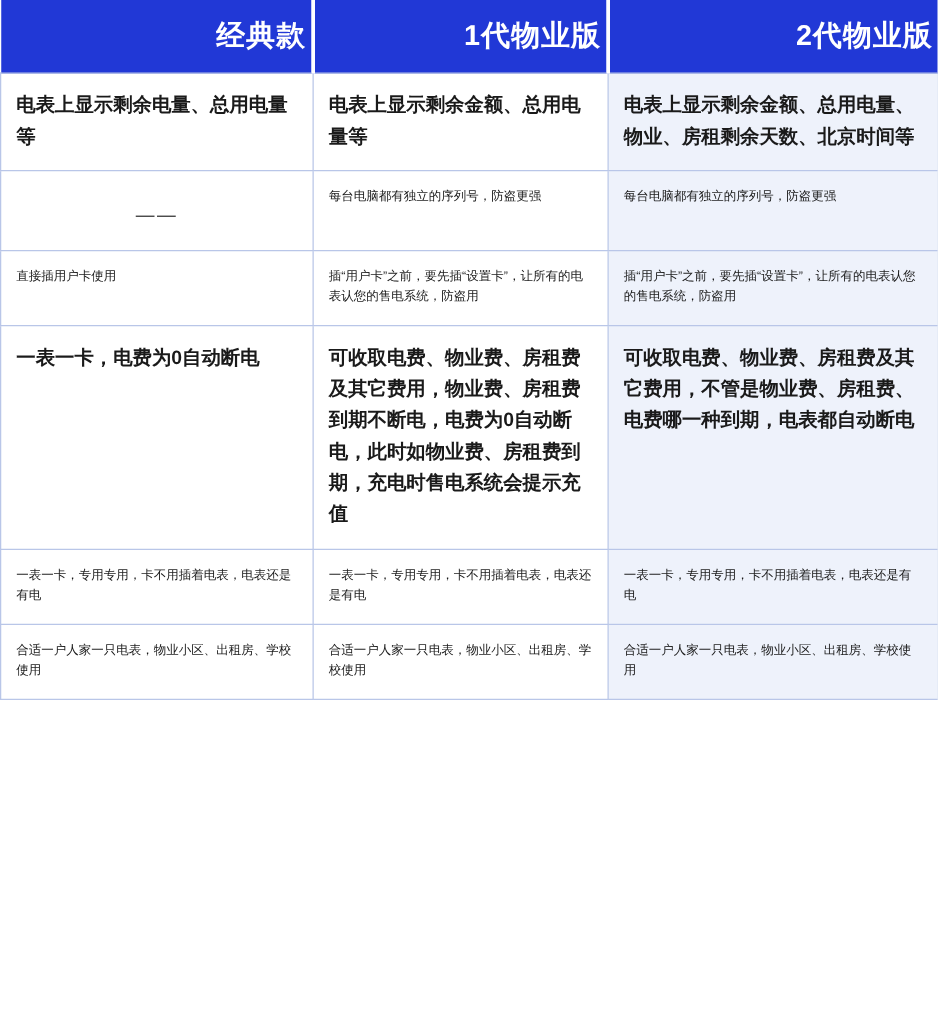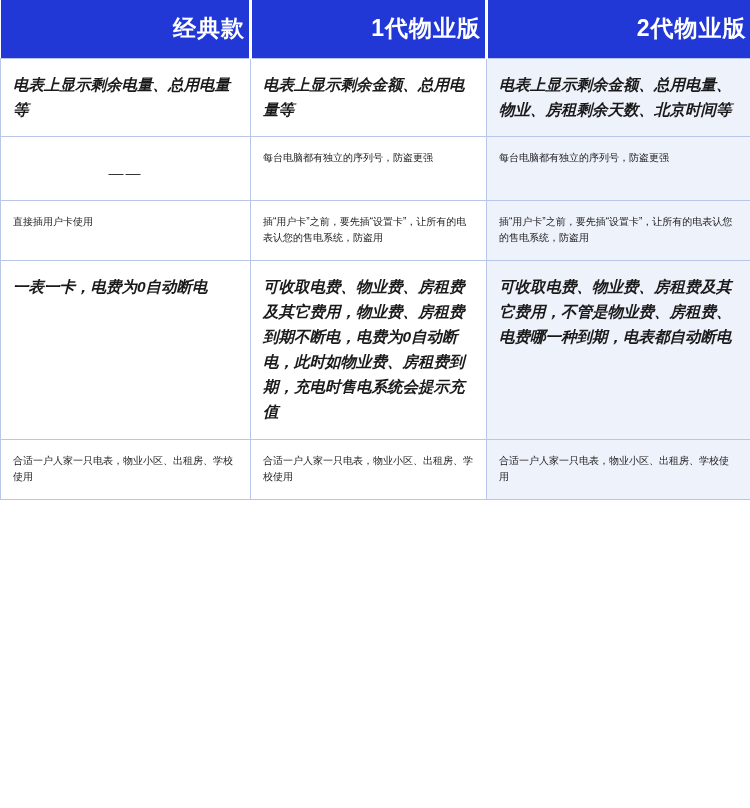--- a/index.html
+++ b/index.html
@@ -55,21 +55,20 @@
     background: #ffffff;
   }
   tbody td.col3 {
     background: #eef2fb;
   }
   tbody tr:first-child td { border-top: 1px solid #b9c6e8; }
 
   td.bold {
     font-weight: bold;
     font-size: 15.5px;
-    font-style: italic;
   }
   td.small {
     font-size: 12.5px;
     line-height: 1.6;
     padding-top: 12px;
   }
   td.dash {
     text-align: center;
     color: #333;
     font-size: 15px;
@@ -142,20 +141,31 @@
         </td>
       <td class="col2 bold">
           <span class="cell-text">可收取电费、物业费、房租费及其它费用，物业费、房租费到期不断电，电费为0自动断电，此时如物业费、房租费到期，充电时售电系统会提示充值</span>
         </td>
       <td class="col3 bold">
           <span class="cell-text">可收取电费、物业费、房租费及其它费用，不管是物业费、房租费、电费哪一种到期，电表都自动断电</span>
         </td>
     </tr>
 
 
+    <tr>
+      <td class="col1">
+          <span class="cell-text">一表一卡，专用专用，卡不用插着电表，电表还是有电</span>
+        </td>
+      <td class="col2">
+          <span class="cell-text">一表一卡，专用专用，卡不用插着电表，电表还是有电</span>
+        </td>
+      <td class="col3">
+          <span class="cell-text">一表一卡，专用专用，卡不用插着电表，电表还是有电</span>
+        </td>
+    </tr>
 
     <tr>
       <td class="col1">
           <span class="cell-text">合适一户人家一只电表，物业小区、出租房、学校使用</span>
         </td>
       <td class="col2">
           <span class="cell-text">合适一户人家一只电表，物业小区、出租房、学校使用</span>
         </td>
       <td class="col3">
           <span class="cell-text">合适一户人家一只电表，物业小区、出租房、学校使用</span>

